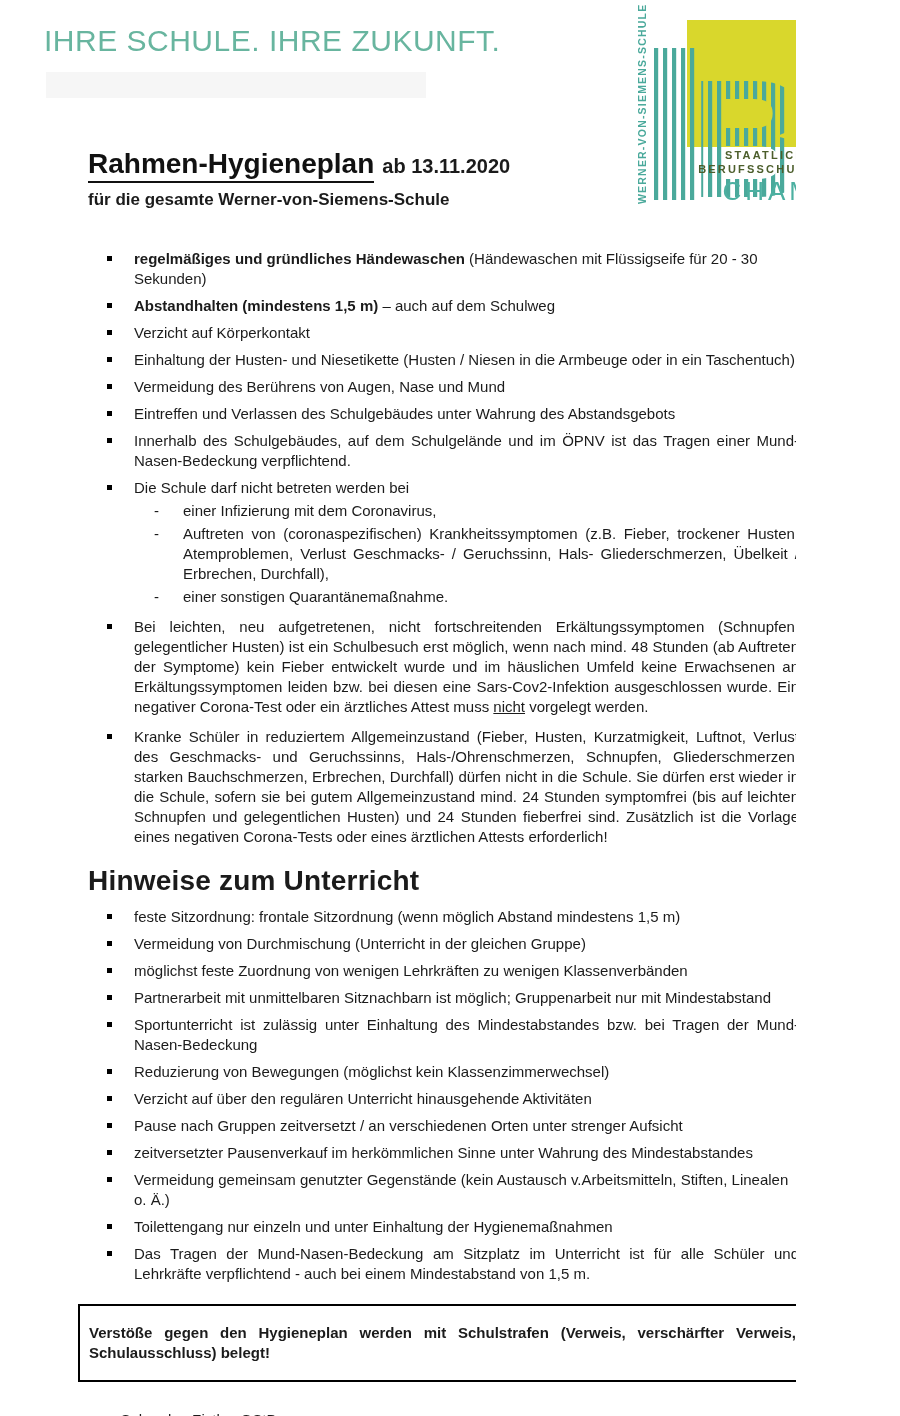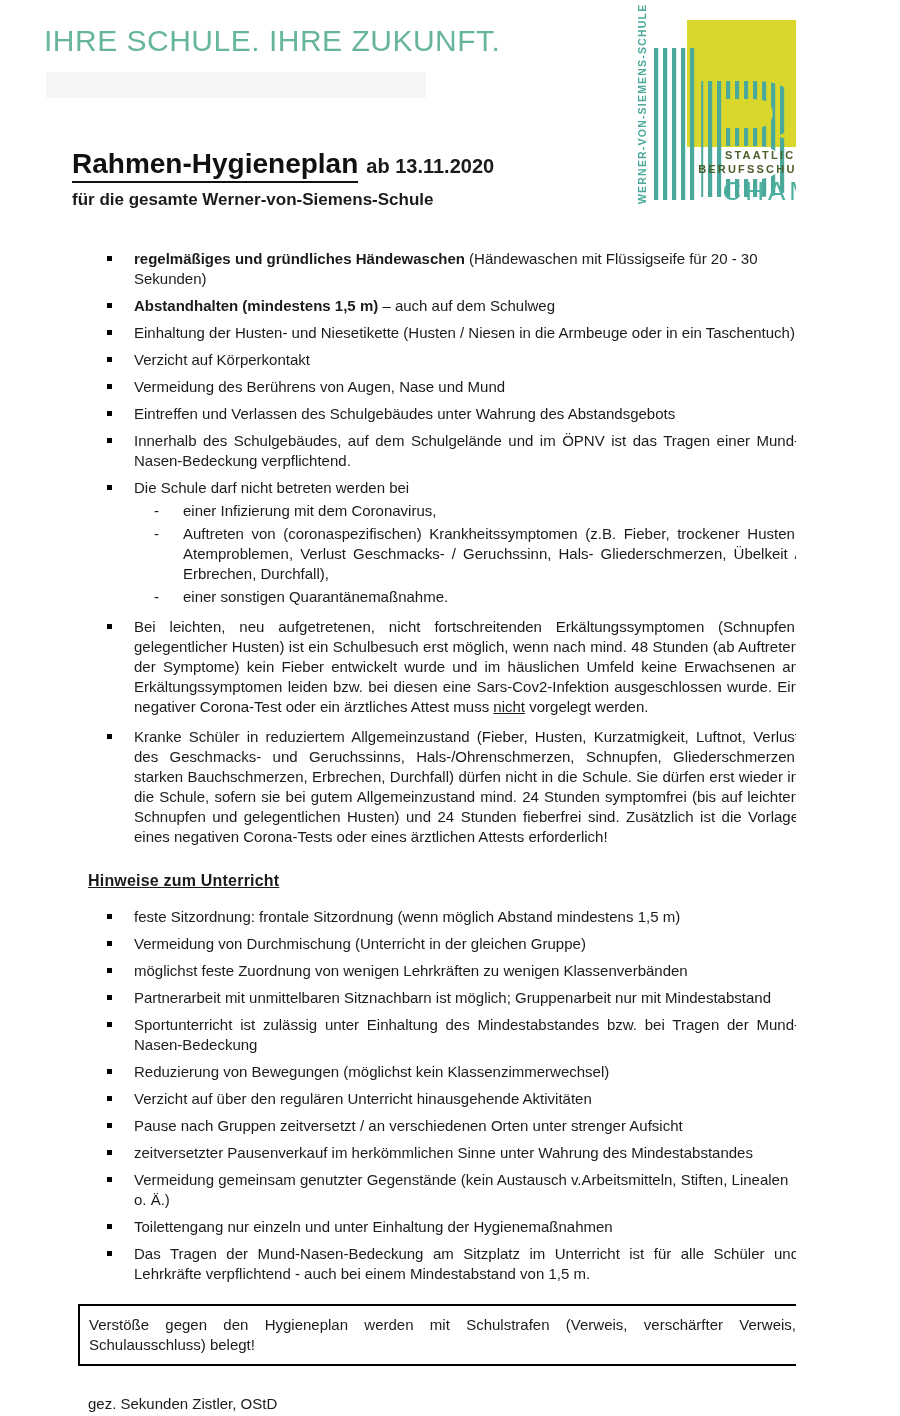--- a/index.html
+++ b/index.html
@@ -27,46 +27,46 @@
   }
   .logo-b{position:absolute;left:24px;top:32px;}
   .logo-text{position:absolute;right:20px;top:132px;text-align:right;}
   .logo-text .l1,.logo-text .l2{
     font-size:11px;font-weight:bold;letter-spacing:2.2px;color:#4c5e2c;line-height:14px;
   }
   .logo-text .l3{
     font-size:26px;letter-spacing:4px;color:#4cb0a1;line-height:26px;margin-top:2px;
   }
   
-  .title-block{position:absolute;left:72px;top:148px;white-space:nowrap;}
+  .title-block{position:absolute;left:88px;top:148px;white-space:nowrap;}
   .doc-title{
     font-size:28px;font-weight:bold;color:#111;
     border-bottom:2.5px solid #111;padding-bottom:1px;display:inline-block;
   }
   .doc-title-suffix{font-size:20px;font-weight:bold;margin-left:8px;}
   .doc-subtitle{font-size:17px;font-weight:bold;margin-top:7px;}
   
   .content{position:absolute;left:88px;top:233px;width:727px;font-size:15px;line-height:20px;}
   ul.doc-list{list-style:none;margin:16px;padding:0;}
   ul.doc-list li{position:relative;padding-left:30px;margin-bottom:7px;}
   ul.doc-list li::before{
     content:"";position:absolute;left:3px;top:7px;width:5px;height:5px;background:#000;
   }
   li.sp{margin-top:10px;}
   .j{text-align:justify;}
   .u{text-decoration:underline;}
   .subitem{position:relative;padding-left:49px;margin-top:3px;}
   .subitem .dash{position:absolute;left:20px;}
   .section-heading{
-    font-size:16px;font-weight:bold;text-decoration:underline;
+    font-size:28px;font-weight:bold;
     margin:24px 0 15px 0;letter-spacing:.2px;
   }
   .notice{
-    border:2px solid #000;margin:20px 0 0 -10px;padding:9px 9px;
-    width:calc(100% + 2px);box-sizing:border-box;text-align:justify;
+    border:2px solid #000;margin:20px 0 0 -10px;padding:17px 9px;
+    width:calc(100% + 2px);box-sizing:border-box;text-align:justify;font-weight:bold;
   }
   .footer{display:flex;justify-content:space-between;align-items:flex-end;margin-top:26px;line-height:23px;}
 </style>
 </head>
 <body>
 
 <div class="page">
 
   <div class="tagline">IHRE SCHULE. IHRE ZUKUNFT.</div>
   <div class="ghost-bar"></div>
@@ -106,24 +106,24 @@
 
   <div class="content">
     <ul class="doc-list" id="rules-list">
         <li>
           <div class="li-text"><b>regelmäßiges und gründliches Händewaschen</b><span> (Händewaschen mit Flüssigseife für 20 - 30 Sekunden)</span></div>
         </li>
         <li>
           <div class="li-text"><b>Abstandhalten (mindestens 1,5 m)</b><span> – auch auf dem Schulweg</span></div>
         </li>
         <li>
-          <div class="li-text"><span>Einhaltung der Husten- und Niesetikette (Husten / Niesen in die Armbeuge oder in ein Taschentuch)</span></div>
+          <div class="li-text"><span>Verzicht auf Körperkontakt</span></div>
         </li>
         <li>
-          <div class="li-text"><span>Verzicht auf Körperkontakt</span></div>
+          <div class="li-text"><span>Einhaltung der Husten- und Niesetikette (Husten / Niesen in die Armbeuge oder in ein Taschentuch)</span></div>
         </li>
         <li>
           <div class="li-text"><span>Vermeidung des Berührens von Augen, Nase und Mund</span></div>
         </li>
         <li>
           <div class="li-text"><span>Eintreffen und Verlassen des Schulgebäudes unter Wahrung des Abstandsgebots</span></div>
         </li>
         <li class="j">
           <div class="li-text"><span>Innerhalb des Schulgebäudes, auf dem Schulgelände und im ÖPNV ist das Tragen einer Mund-Nasen-Bedeckung verpflichtend.</span></div>
         </li>

